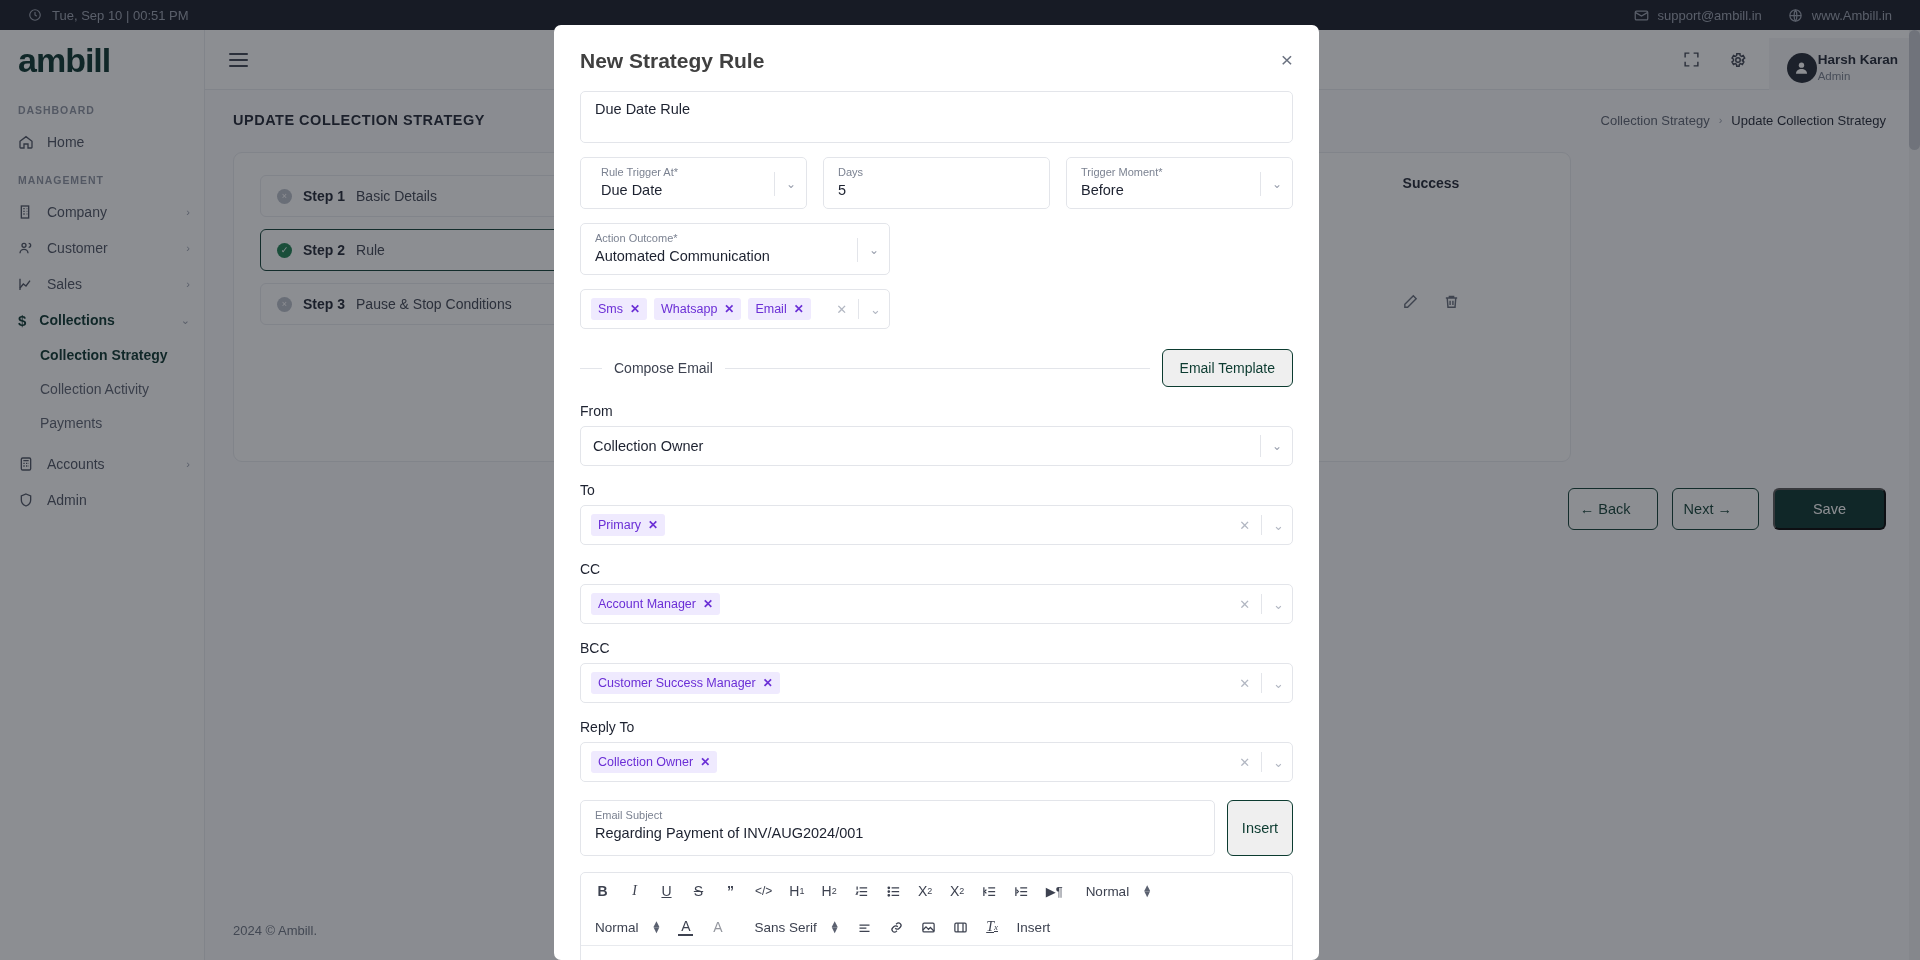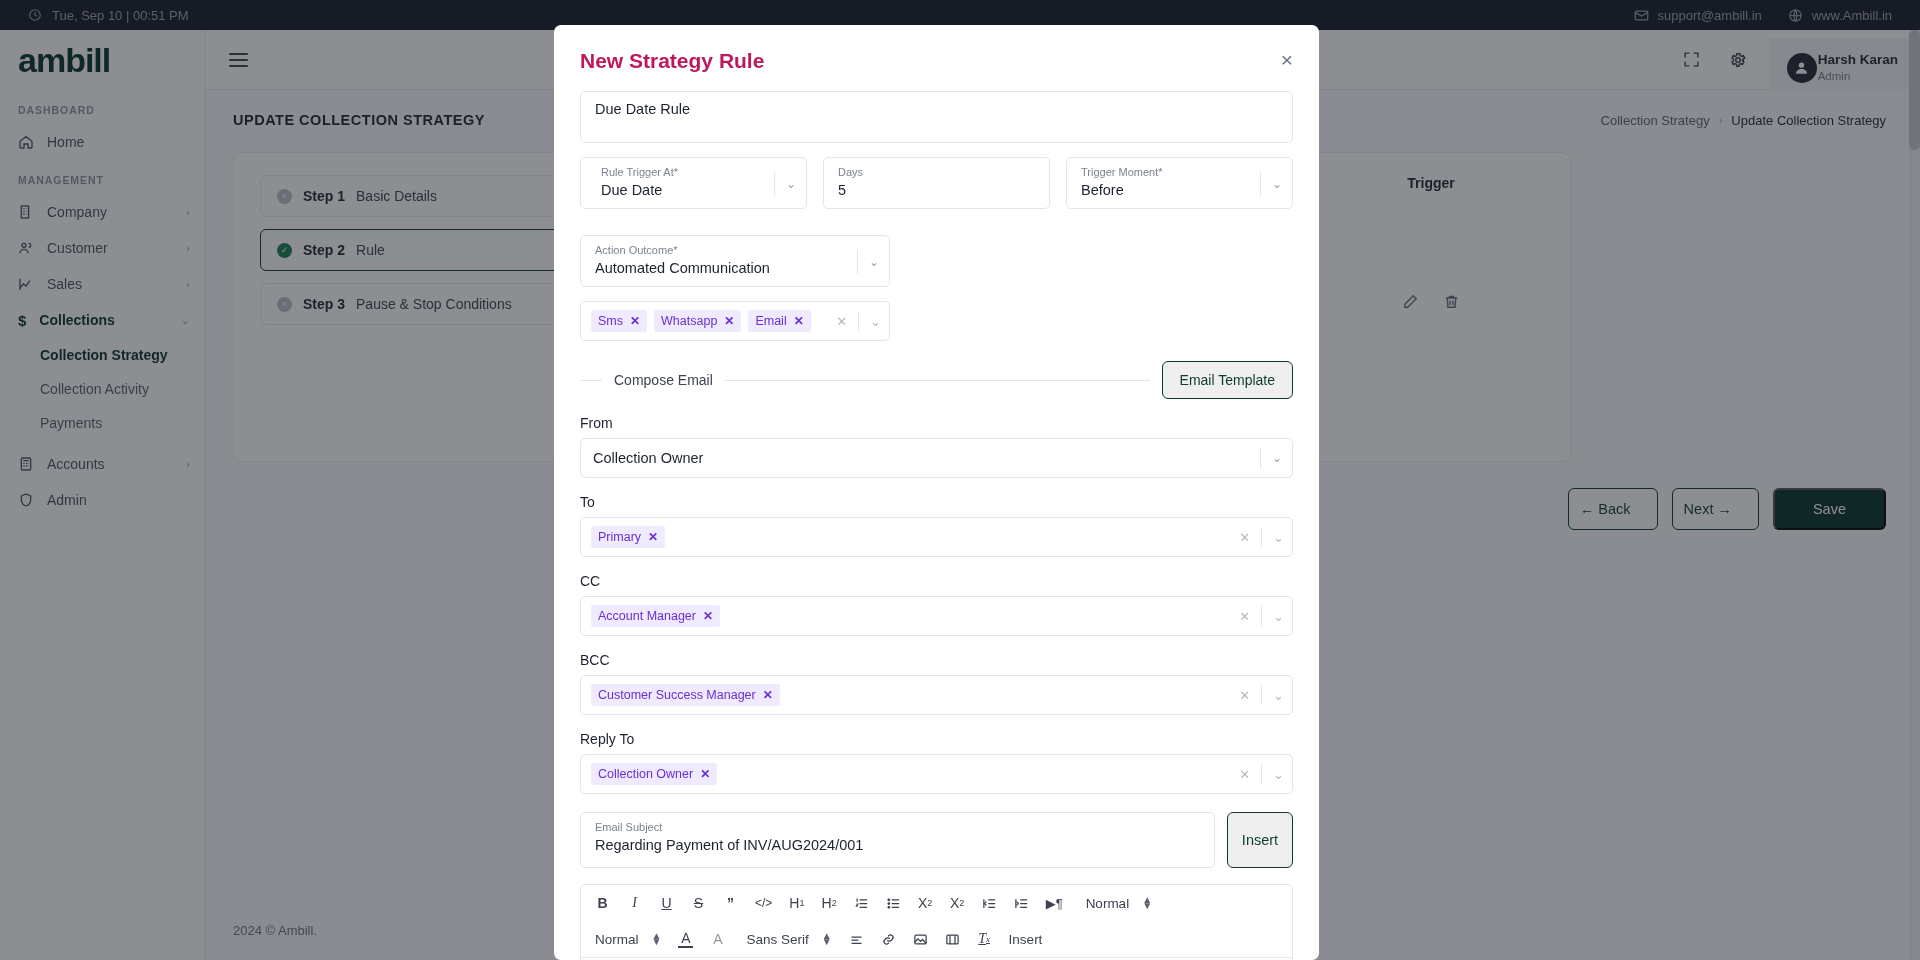--- a/index.html
+++ b/index.html
@@ -100,21 +100,21 @@
   .btn-solid { background: #06302a; color: #fff; padding: 0 38px; }
   .copyright { position: absolute; left: 28px; bottom: 22px; font-size: 13px; color: #6b7280; }
 
   
   .overlay { position: absolute; inset: 0; background: rgba(26,29,38,.5); }
   .modal {
     position: absolute; top: 25px; left: 554px; width: 765px; height: 935px;
     background: #fff; border-radius: 7px; overflow: hidden;
   }
   .modal-head { display: flex; align-items: flex-start; justify-content: space-between; padding: 24px 26px 0 26px; }
-  .modal-title { font-size: 21px; font-weight: 700; color: #be185d; }
+  .modal-title { font-size: 21px; font-weight: 700; color: #404040; }
   .close { font-size: 21px; color: #6b7280; line-height: 1; }
   .modal-body { padding: 18px 26px 0 26px; }
 
   .field {
     border: 1px solid #e3e5ea; border-radius: 5px; height: 52px;
     padding: 7px 12px 0 14px; position: relative; background: #fff;
   }
   .flabel { font-size: 11px; color: #7b8291; line-height: 1.35; }
   .fvalue { font-size: 14.5px; color: #1d2230; line-height: 1.5; }
   .fgrid { display: flex; gap: 16px; margin-top: 14px; }
@@ -347,21 +347,21 @@
           <span>Rule</span>
         </div>
         <div class="step">
           <span class="dot">×</span>
           <span class="num">Step 3</span>
           <span>Pause &amp; Stop Conditions</span>
         </div>
       </div>
 
       <div style="position:absolute;right:110px;top:22px;text-align:center;">
-        <div class="th-actions">Trigger</div>
+        <div class="th-actions">Success</div>
         <div class="row-icons" style="margin-top:102px;">
           <span>
             <svg width="17" height="17" viewBox="0 0 24 24" fill="none" stroke="#646b79" stroke-width="2">
               <path d="M4 20h4L20 8l-4-4L4 16z"></path>
               </svg>
           </span>
           <span>
             <svg width="17" height="17" viewBox="0 0 24 24" fill="none" stroke="#646b79" stroke-width="2">
               <path d="M4 7h16M9 7V5h6v2M6 7l1 13h10l1-13M10 11v6M14 11v6"></path>
               </svg>
@@ -407,21 +407,21 @@
           <div class="flabel">Days</div>
           <div class="fvalue">5</div>
         </div>
         <div class="field" style="width:230px;">
           <div class="flabel">Trigger Moment*</div>
           <div class="fvalue">Before</div>
           <span class="caret">⌄</span>
         </div>
       </div>
 
-      <div class="field" style="width:310px;margin-top:26px;">
+      <div class="field" style="width:310px;margin-top:14px;">
         <div class="flabel">Action Outcome*</div>
         <div class="fvalue">Automated Communication</div>
         <span class="caret">⌄</span>
       </div>
 
       <div class="chipbox" style="width:310px;margin-top:14px;">
         <span class="chip">
           <span>Sms</span>
           <span class="x">✕</span>
         </span>
@@ -566,21 +566,21 @@
         <div class="tb-row tb-sep">
           <span class="tb-drop">
             <span>Normal</span>
             <span class="stack">
                 <span>▲</span>
                 <span>▼</span>
               </span>
           </span>
           <span class="tb-ico" style="border-bottom:2px solid #3d4250;">A</span>
           <span class="tb-ico" style="opacity:.55;">A</span>
-          <span class="tb-drop" style="margin-left:4px;">
+          <span class="tb-drop" style="margin-left:12px;">
             <span>Sans Serif</span>
             <span class="stack">
                 <span>▲</span>
                 <span>▼</span>
               </span>
           </span>
           <span class="tb-ico">
             <svg width="15" height="15" viewBox="0 0 24 24" fill="none" stroke="#3d4250" stroke-width="2">
               <path d="M4 8h16M4 13h11M4 18h16"></path>
               </svg>

